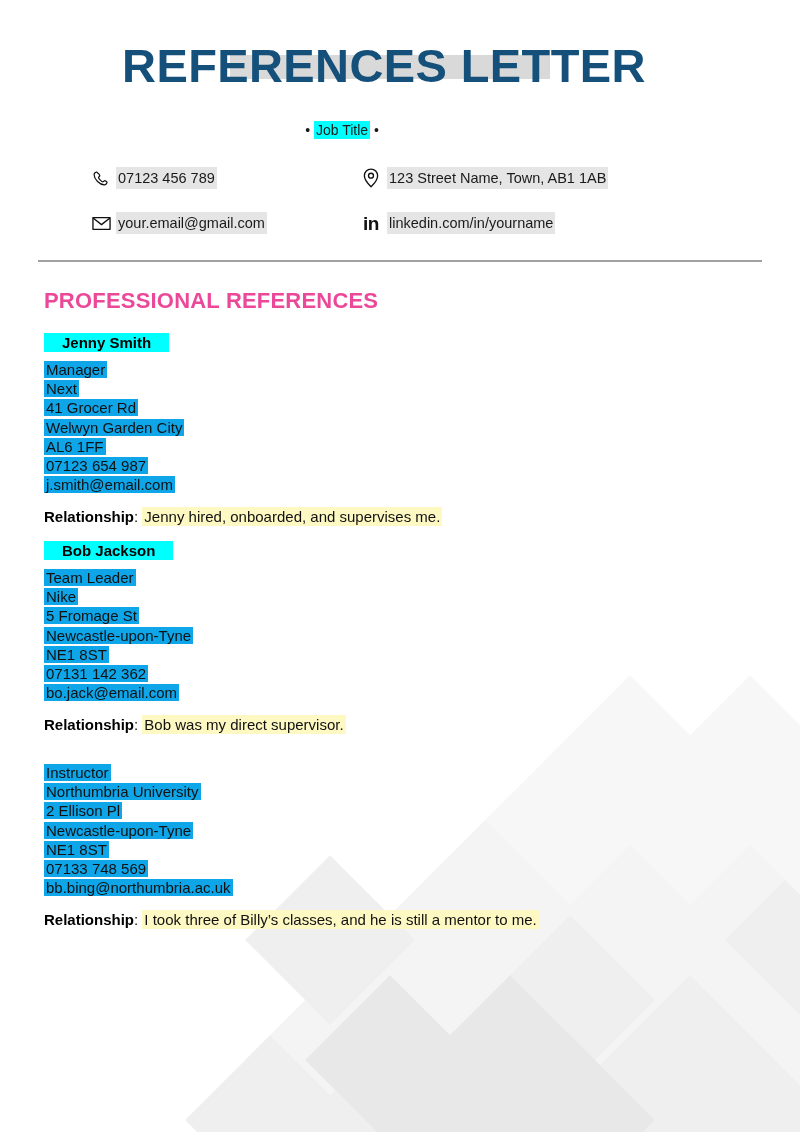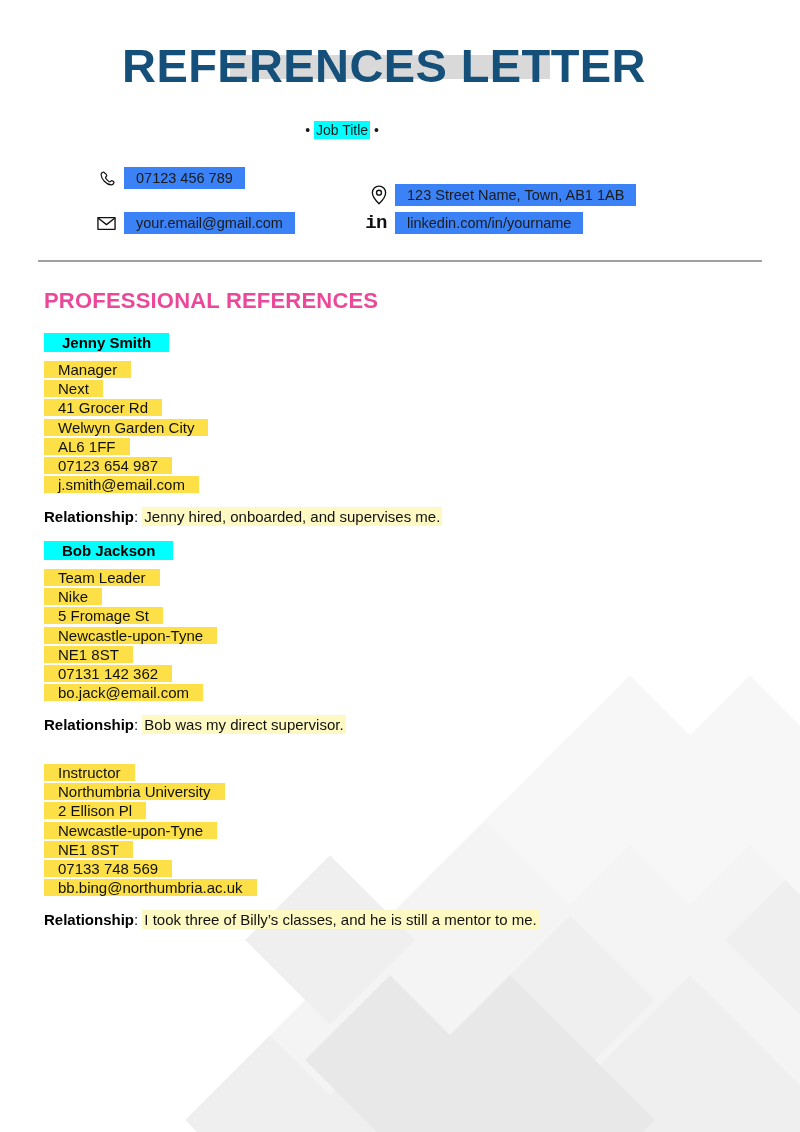--- a/index.html
+++ b/index.html
@@ -86,33 +86,31 @@
     font-size: 14.5px;
     color: #1A1A1A;
     line-height: 20px;
     white-space: nowrap;
   }
   .contact-icon {
     width: 24px;
     height: 22px;
     display: flex;
     align-items: center;
-    justify-content: flex-end;
+    justify-content: flex-start;
     flex: 0 0 24px;
-    font-family: Liberation Mono, monospace;
   }
   .contact-icon svg { display: block; }
   .contact-text {
-    margin-left: 8px;
-    background: #3b82f6;
-    padding: 1px 12px;
+    background: #e5e5e5;
+    padding: 1px 2px;
   }
   #contact-phone    { left: 92px;  top: 167px; }
   #contact-email    { left: 92px;  top: 212px; }
-  #contact-address  { left: 363px; top: 184px; }
+  #contact-address  { left: 363px; top: 167px; }
   #contact-linkedin { left: 363px; top: 212px; }
 
   .li-glyph {
     font-weight: bold;
     font-size: 19px;
     color: #111111;
     line-height: 19px;
     letter-spacing: -0.5px;
   }
 
@@ -155,21 +153,21 @@
   }
   .ref-name span { background: #00FFFF; padding: 1px 18px; }
 
   .ref-lines {
     font-size: 15px;
     color: #111111;
     line-height: 19.2px;
     margin: 0;
   }
   .ref-lines .ref-line { display: block; }
-  .ref-lines .ref-line span { background: #fde047; padding: 0 14px; }
+  .ref-lines .ref-line span { background: #0ea5e9; padding: 0 2px; }
 
   .ref-relationship {
     margin-top: 13px;
     font-size: 15px;
     color: #111111;
     line-height: 19px;
     white-space: nowrap;
   }
   .rel-label { font-weight: bold; color: #000000; }
   .rel-text { background: #fef9c3; padding: 1px 2px; }

